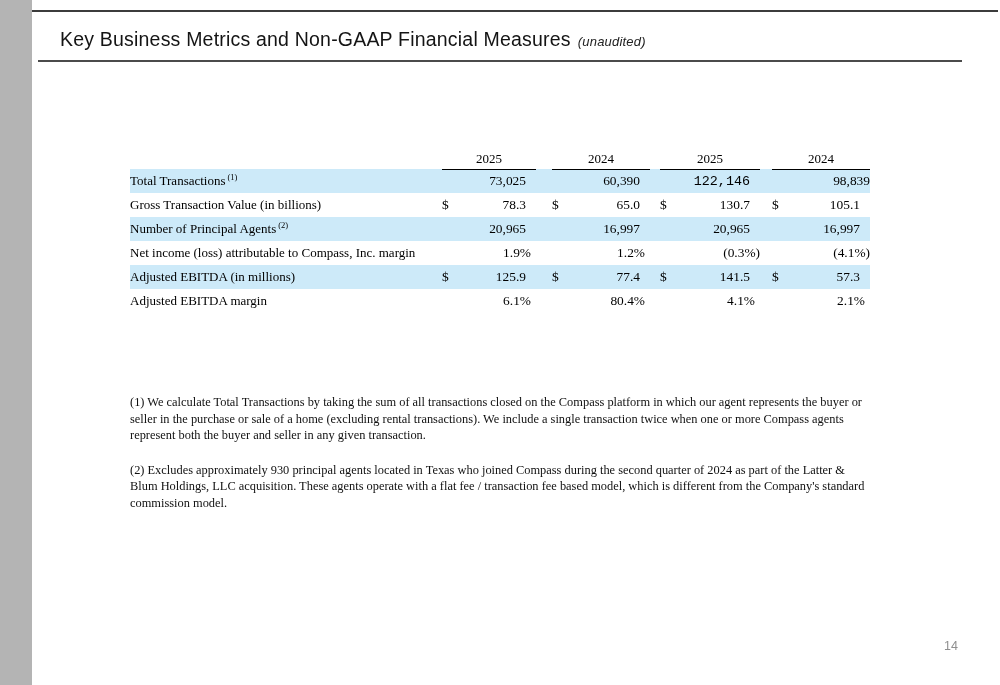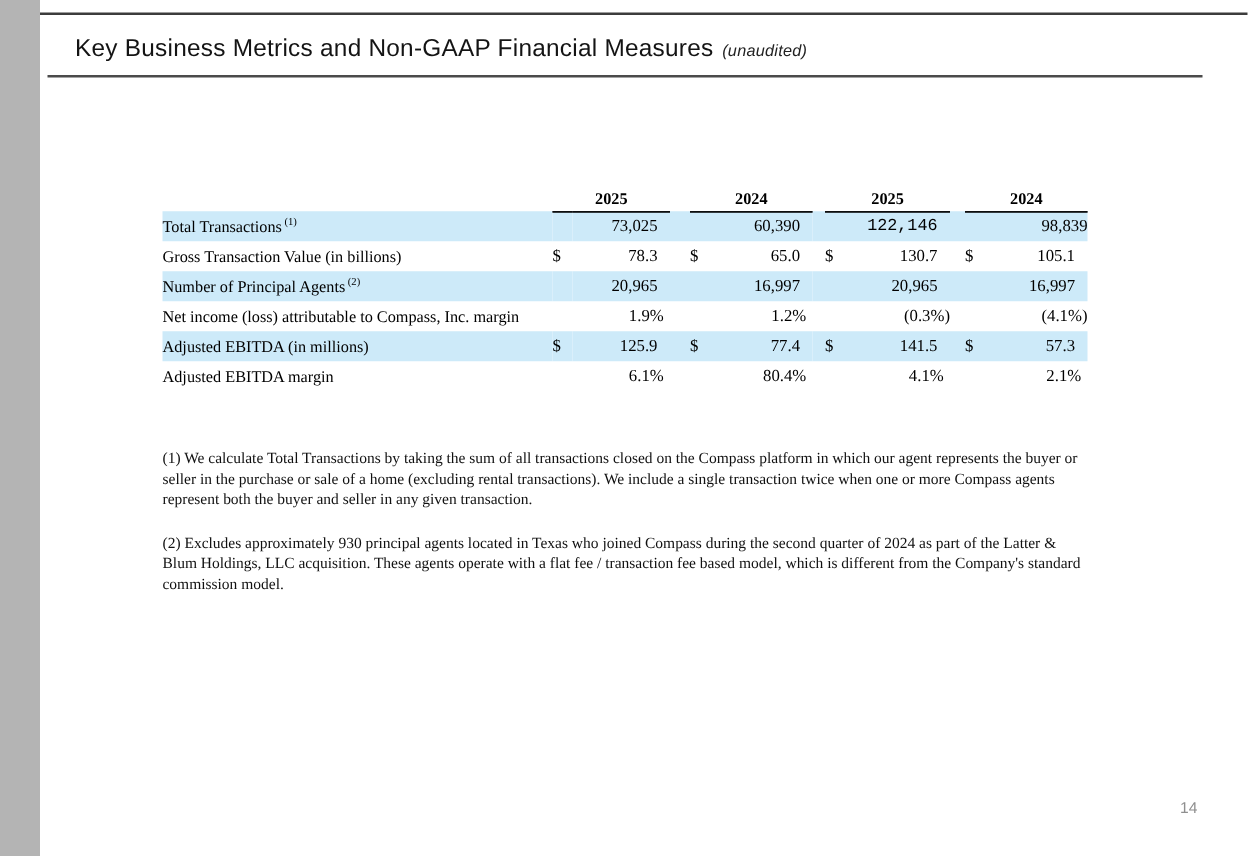--- a/index.html
+++ b/index.html
@@ -32,33 +32,33 @@
   }
   table.metrics th,table.metrics td{padding:0;vertical-align:middle;}
   tr.group-row{height:21px;}
   tr.year-row{height:20px;}
   tbody tr{height:24px;}
   th.grp{
     font-weight:bold;font-size:13px;text-align:center;white-space:nowrap;
     border-bottom:1.5px solid #000;padding-bottom:1px;
   }
   th.yr{
-    font-weight:bold;font-size:13px;text-align:center;
+    font-weight:normal;font-size:13px;text-align:center;
     border-bottom:1.5px solid #000;padding-bottom:1px;
   }
   tbody tr:nth-child(odd){background:#cdeaf9;}
   td.lbl{text-align:left;padding-left:4px;white-space:nowrap;font-size:13px;}
   td.lbl sup{font-size:8.5px;margin-left:2px;}
   td.d{text-align:left;padding-left:2px;}
   td.v{text-align:right;}
   td.gap{}
 
   
   .footnotes{
-    position:absolute;left:130px;top:358px;width:742px;
+    position:absolute;left:130px;top:394px;width:742px;
     font-size:12.4px;line-height:16.6px;color:#101010;text-align:left;
   }
   .footnotes p{margin:0;}
   .footnotes p + p{margin-top:18px;}
 
   .page-number{
     position:absolute;right:42px;top:639px;
     font-family:"Liberation Sans",sans-serif;font-size:12.5px;color:#8f8f8f;
   }
 </style>

